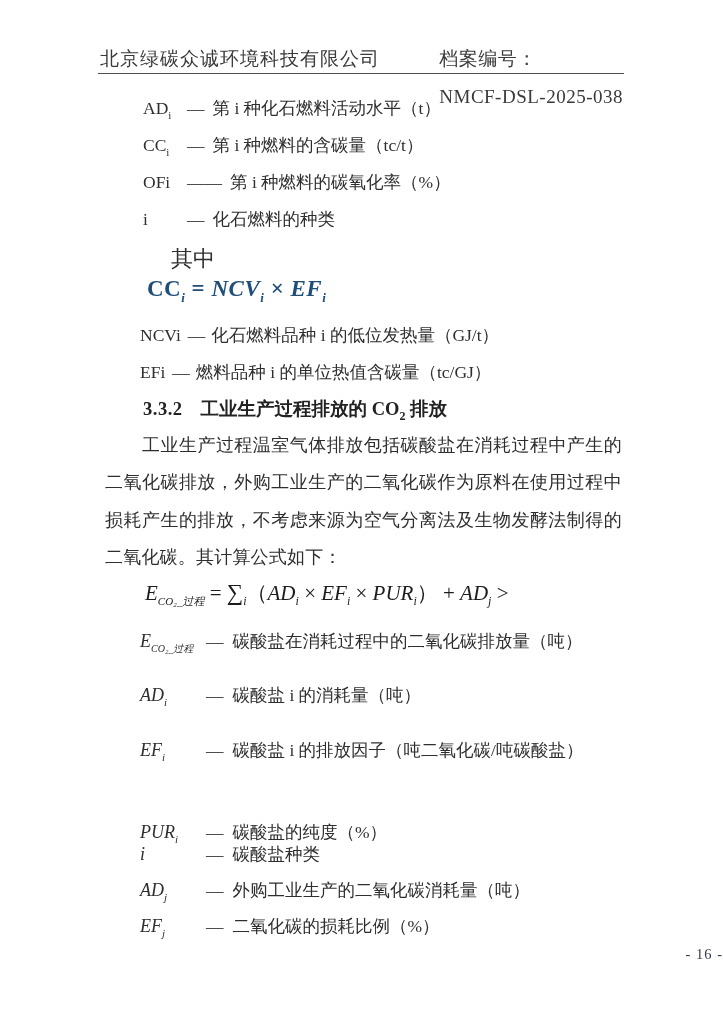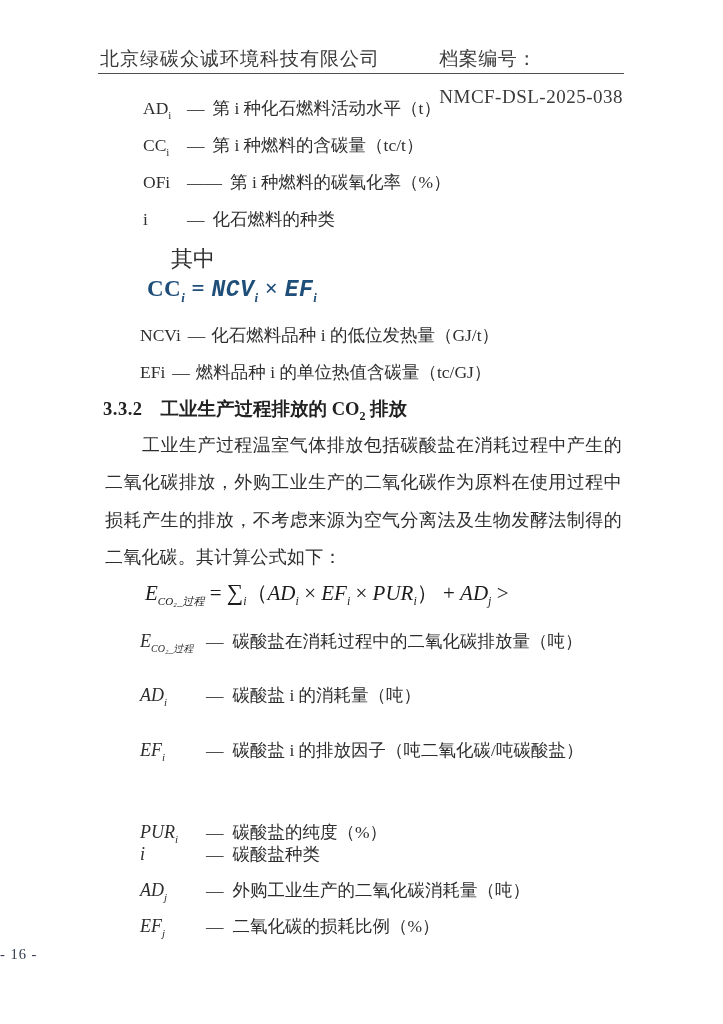--- a/index.html
+++ b/index.html
@@ -39,29 +39,29 @@
   .defrow-tight .sym { margin-right: 7px; }
   .defrow-tight .dash { margin-right: 6px; }
   
   .among { position: absolute; left: 143px; top: 244px; font-size: 22px; margin-left: 28px; }
   
   .formula-cc {
     position: absolute; left: 147px; top: 276px;
     font-size: 23px; font-weight: bold; color: #1f4e79;
     white-space: nowrap; letter-spacing: 0.5px;
   }
-  .formula-cc .bi { font-style: italic; font-family: Liberation Mono, monospace; }
+  .formula-cc .bi { font-style: italic; }
   .formula-cc sub { font-size: 13px; font-style: italic; }
   
   .heading {
     position: absolute; left: 103px; top: 396px;
     font-size: 18.5px; font-weight: bold; color: #222222;
     white-space: nowrap;
   }
-  .heading .hnum { margin-right: 18px; letter-spacing: 0.5px; }
+  .heading .hnum { margin-right: 18px; letter-spacing: 0.5px; margin-left: 40px; }
   .heading sub { font-size: 12px; }
   
   .para {
     position: absolute; left: 105px; top: 427px; width: 517px;
     font-size: 18px; line-height: 37.4px;
     text-align: justify; text-indent: 37px;
     letter-spacing: 0.2px; color: #2e2e2e;
   }
   
   .formula-e {
@@ -77,21 +77,21 @@
     position: absolute; left: 140px;
     font-size: 17.5px; white-space: nowrap; color: #2e2e2e;
   }
   .defrow2 .sym2 { display: inline-block; width: 66px; font-style: italic; font-size: 18px; }
   .defrow2 .sym2 sub { font-style: italic; }
   .defrow2 .sym2 sub.esub { font-size: 10px; }
   .defrow2 .dash { margin-right: 9px; }
   
   .footer {
     position: absolute; left: 0; top: 946px; width: 723px;
-    text-align: left; font-size: 14.5px; color: #313b4e; letter-spacing: 1px;
+    text-align: right; font-size: 14.5px; color: #313b4e; letter-spacing: 1px;
   }
 </style>
 </head>
 <body>
 
 <div class="page">
 
   <div class="header">
     <span>北京绿碳众诚环境科技有限公司</span>
     <span class="archive">

